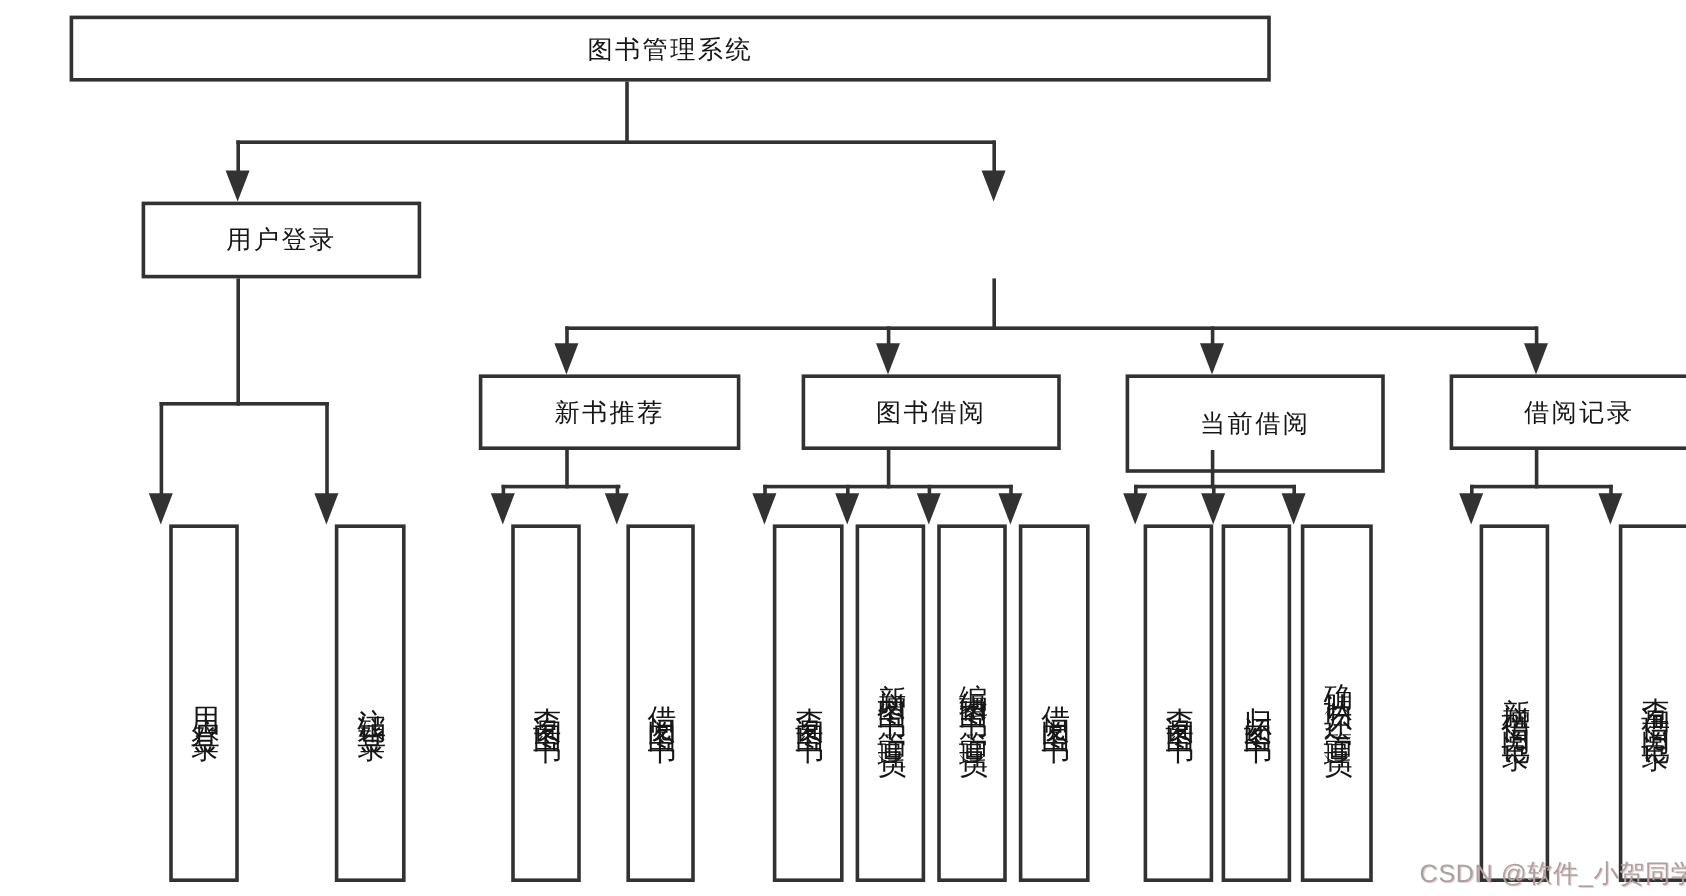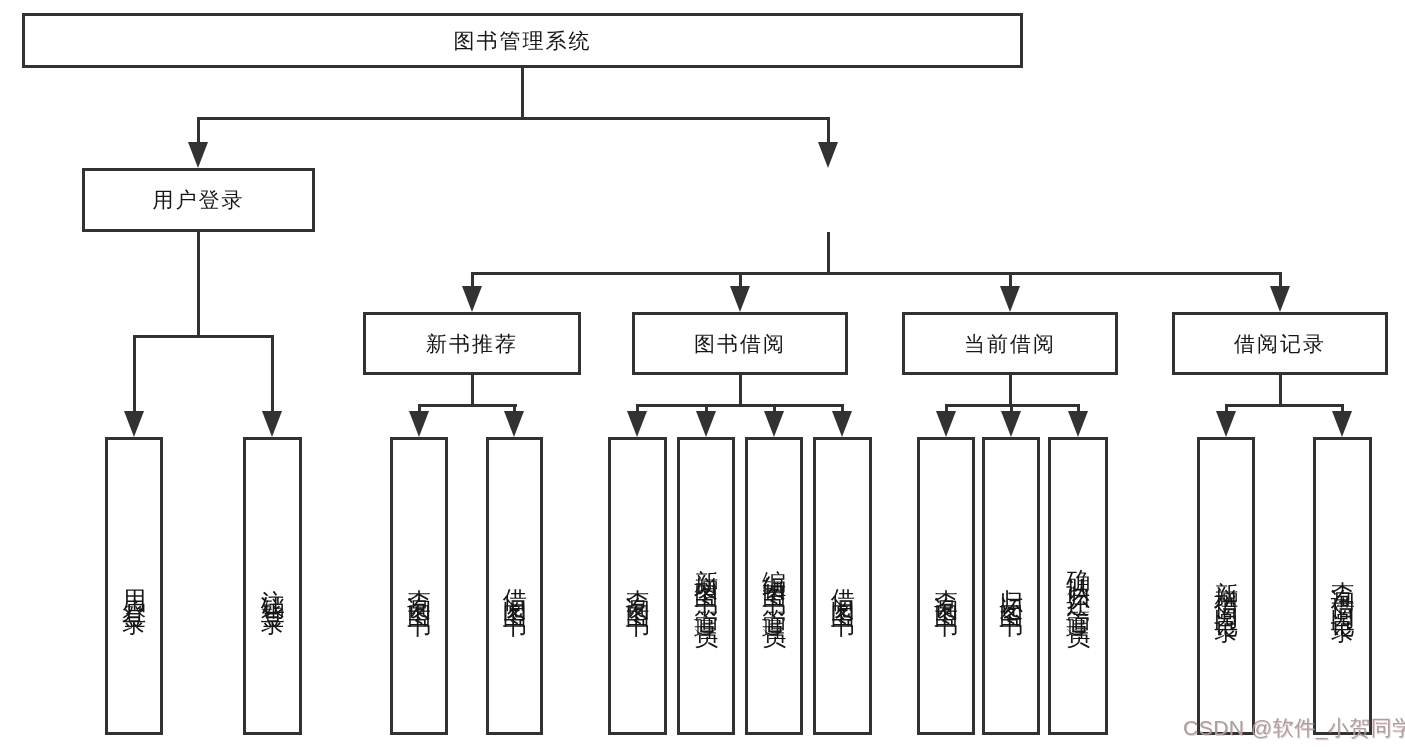--- a/index.html
+++ b/index.html
@@ -13,20 +13,21 @@
   }
   .box {
     position: absolute;
     box-sizing: border-box;
     border: 3px solid #323232;
     background: #ffffff;
     display: flex;
     align-items: center;
     justify-content: center;
     color: #161616;
+    margin-left: 36px;
   }
   .hbox { font-size: 21px; letter-spacing: 2px; white-space: nowrap; }
   .root-box { font-size: 21px; }
   .vtext {
     writing-mode: vertical-rl;
     text-orientation: mixed;
     font-size: 24px;
     letter-spacing: 8px;
     line-height: 1.1;
     color: #161616;
@@ -80,21 +81,21 @@
   <div class="shaft" style="left:739px; top:272px; height:18px;"></div>
   <div class="shaft" style="left:1009px; top:272px; height:18px;"></div>
   <div class="shaft" style="left:1279px; top:272px; height:18px;"></div>
   <div class="ahead" style="left:462px; top:286px;"></div>
   <div class="ahead" style="left:730px; top:286px;"></div>
   <div class="ahead" style="left:1000px; top:286px;"></div>
   <div class="ahead" style="left:1270px; top:286px;"></div>
 
   <div class="box hbox" style="left:363px; top:312px; width:218px; height:63px;">新书推荐</div>
   <div class="box hbox" style="left:632px; top:312px; width:216px; height:63px;">图书借阅</div>
-  <div class="box hbox" style="left:902px; top:312px; width:216px; height:63px;">当前借阅</div>
+  <div class="box hbox" style="left:902px; top:312px; width:216px; height:82px;">当前借阅</div>
   <div class="box hbox" style="left:1172px; top:312px; width:216px; height:63px;">借阅记录</div>
 
   <div class="vline" style="left:471px; top:375px; height:32px;"></div>
   <div class="hline" style="left:418px; top:404px; width:99px;"></div>
   <div class="shaft" style="left:418px; top:404px; height:12px;"></div>
   <div class="shaft" style="left:513px; top:404px; height:12px;"></div>
   <div class="ahead" style="left:409px; top:411px;"></div>
   <div class="ahead" style="left:504px; top:411px;"></div>
 
   <div class="vline" style="left:739px; top:375px; height:32px;"></div>

